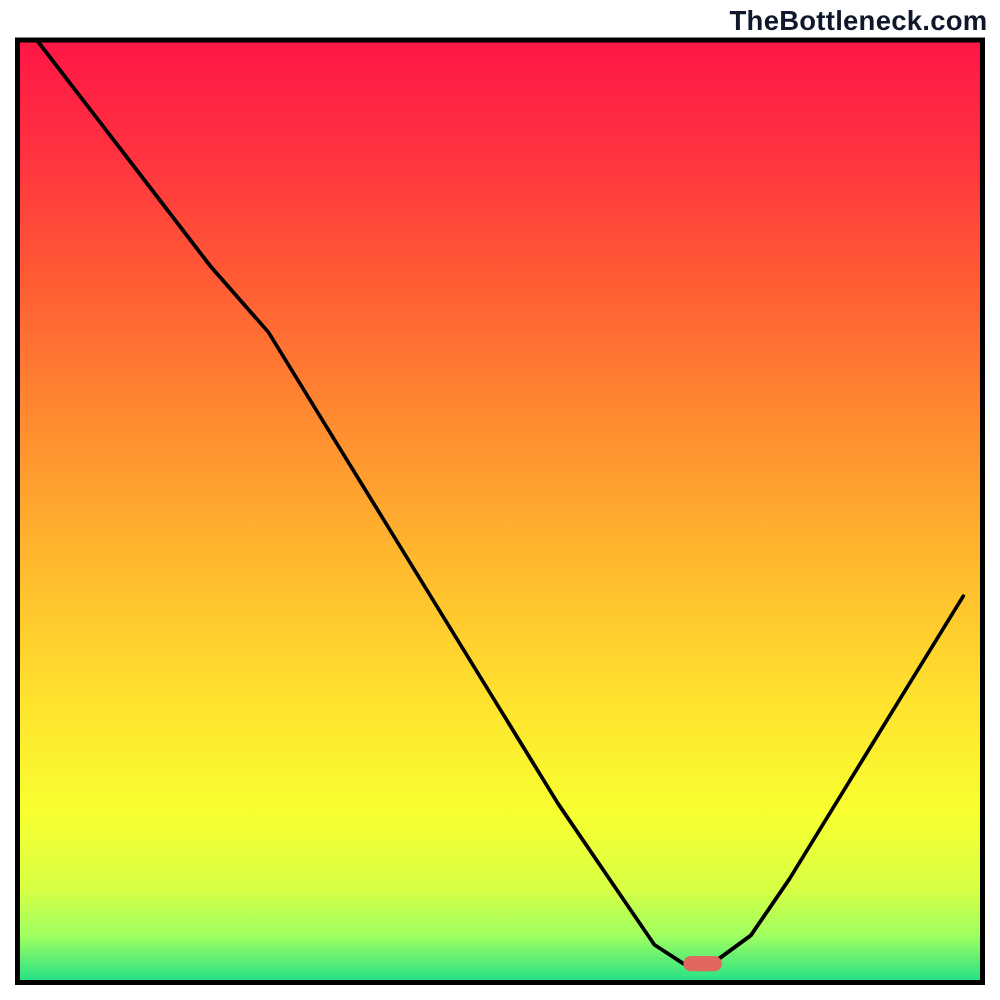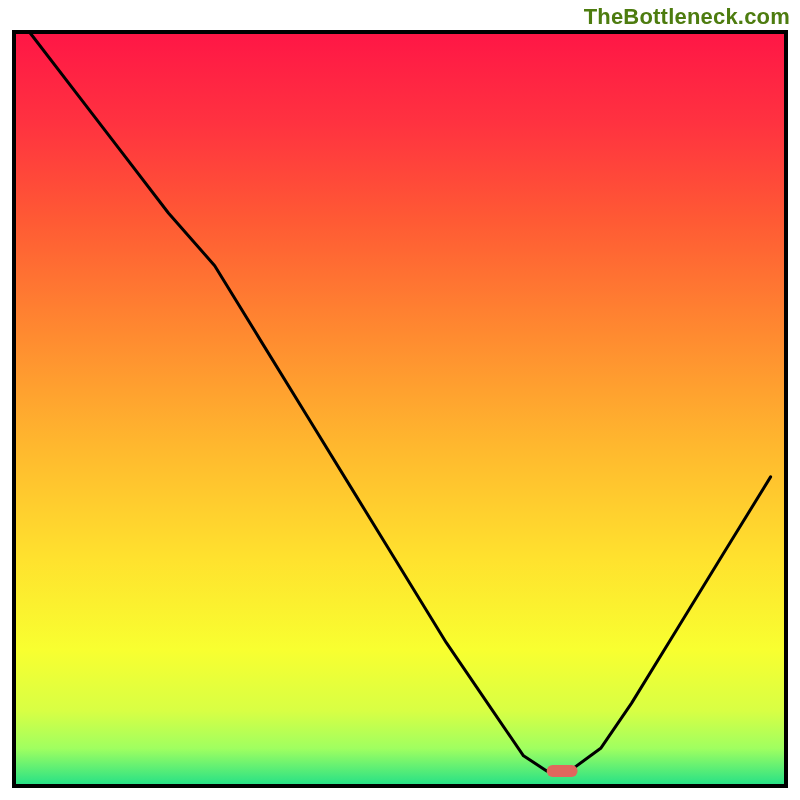--- a/index.html
+++ b/index.html
@@ -14,21 +14,21 @@
     position: relative;
     width: 800px;
     height: 800px;
   }
   .watermark {
     position: absolute;
     top: 4px;
     right: 10px;
     font-size: 22px;
     font-weight: bold;
-    color: #4d7c0f;
+    color: #0f172a;
     letter-spacing: 0.2px;
   }
   svg.chart {
     position: absolute;
     left: 0;
     top: 0;
   }
 </style>
 </head>
 <body>

